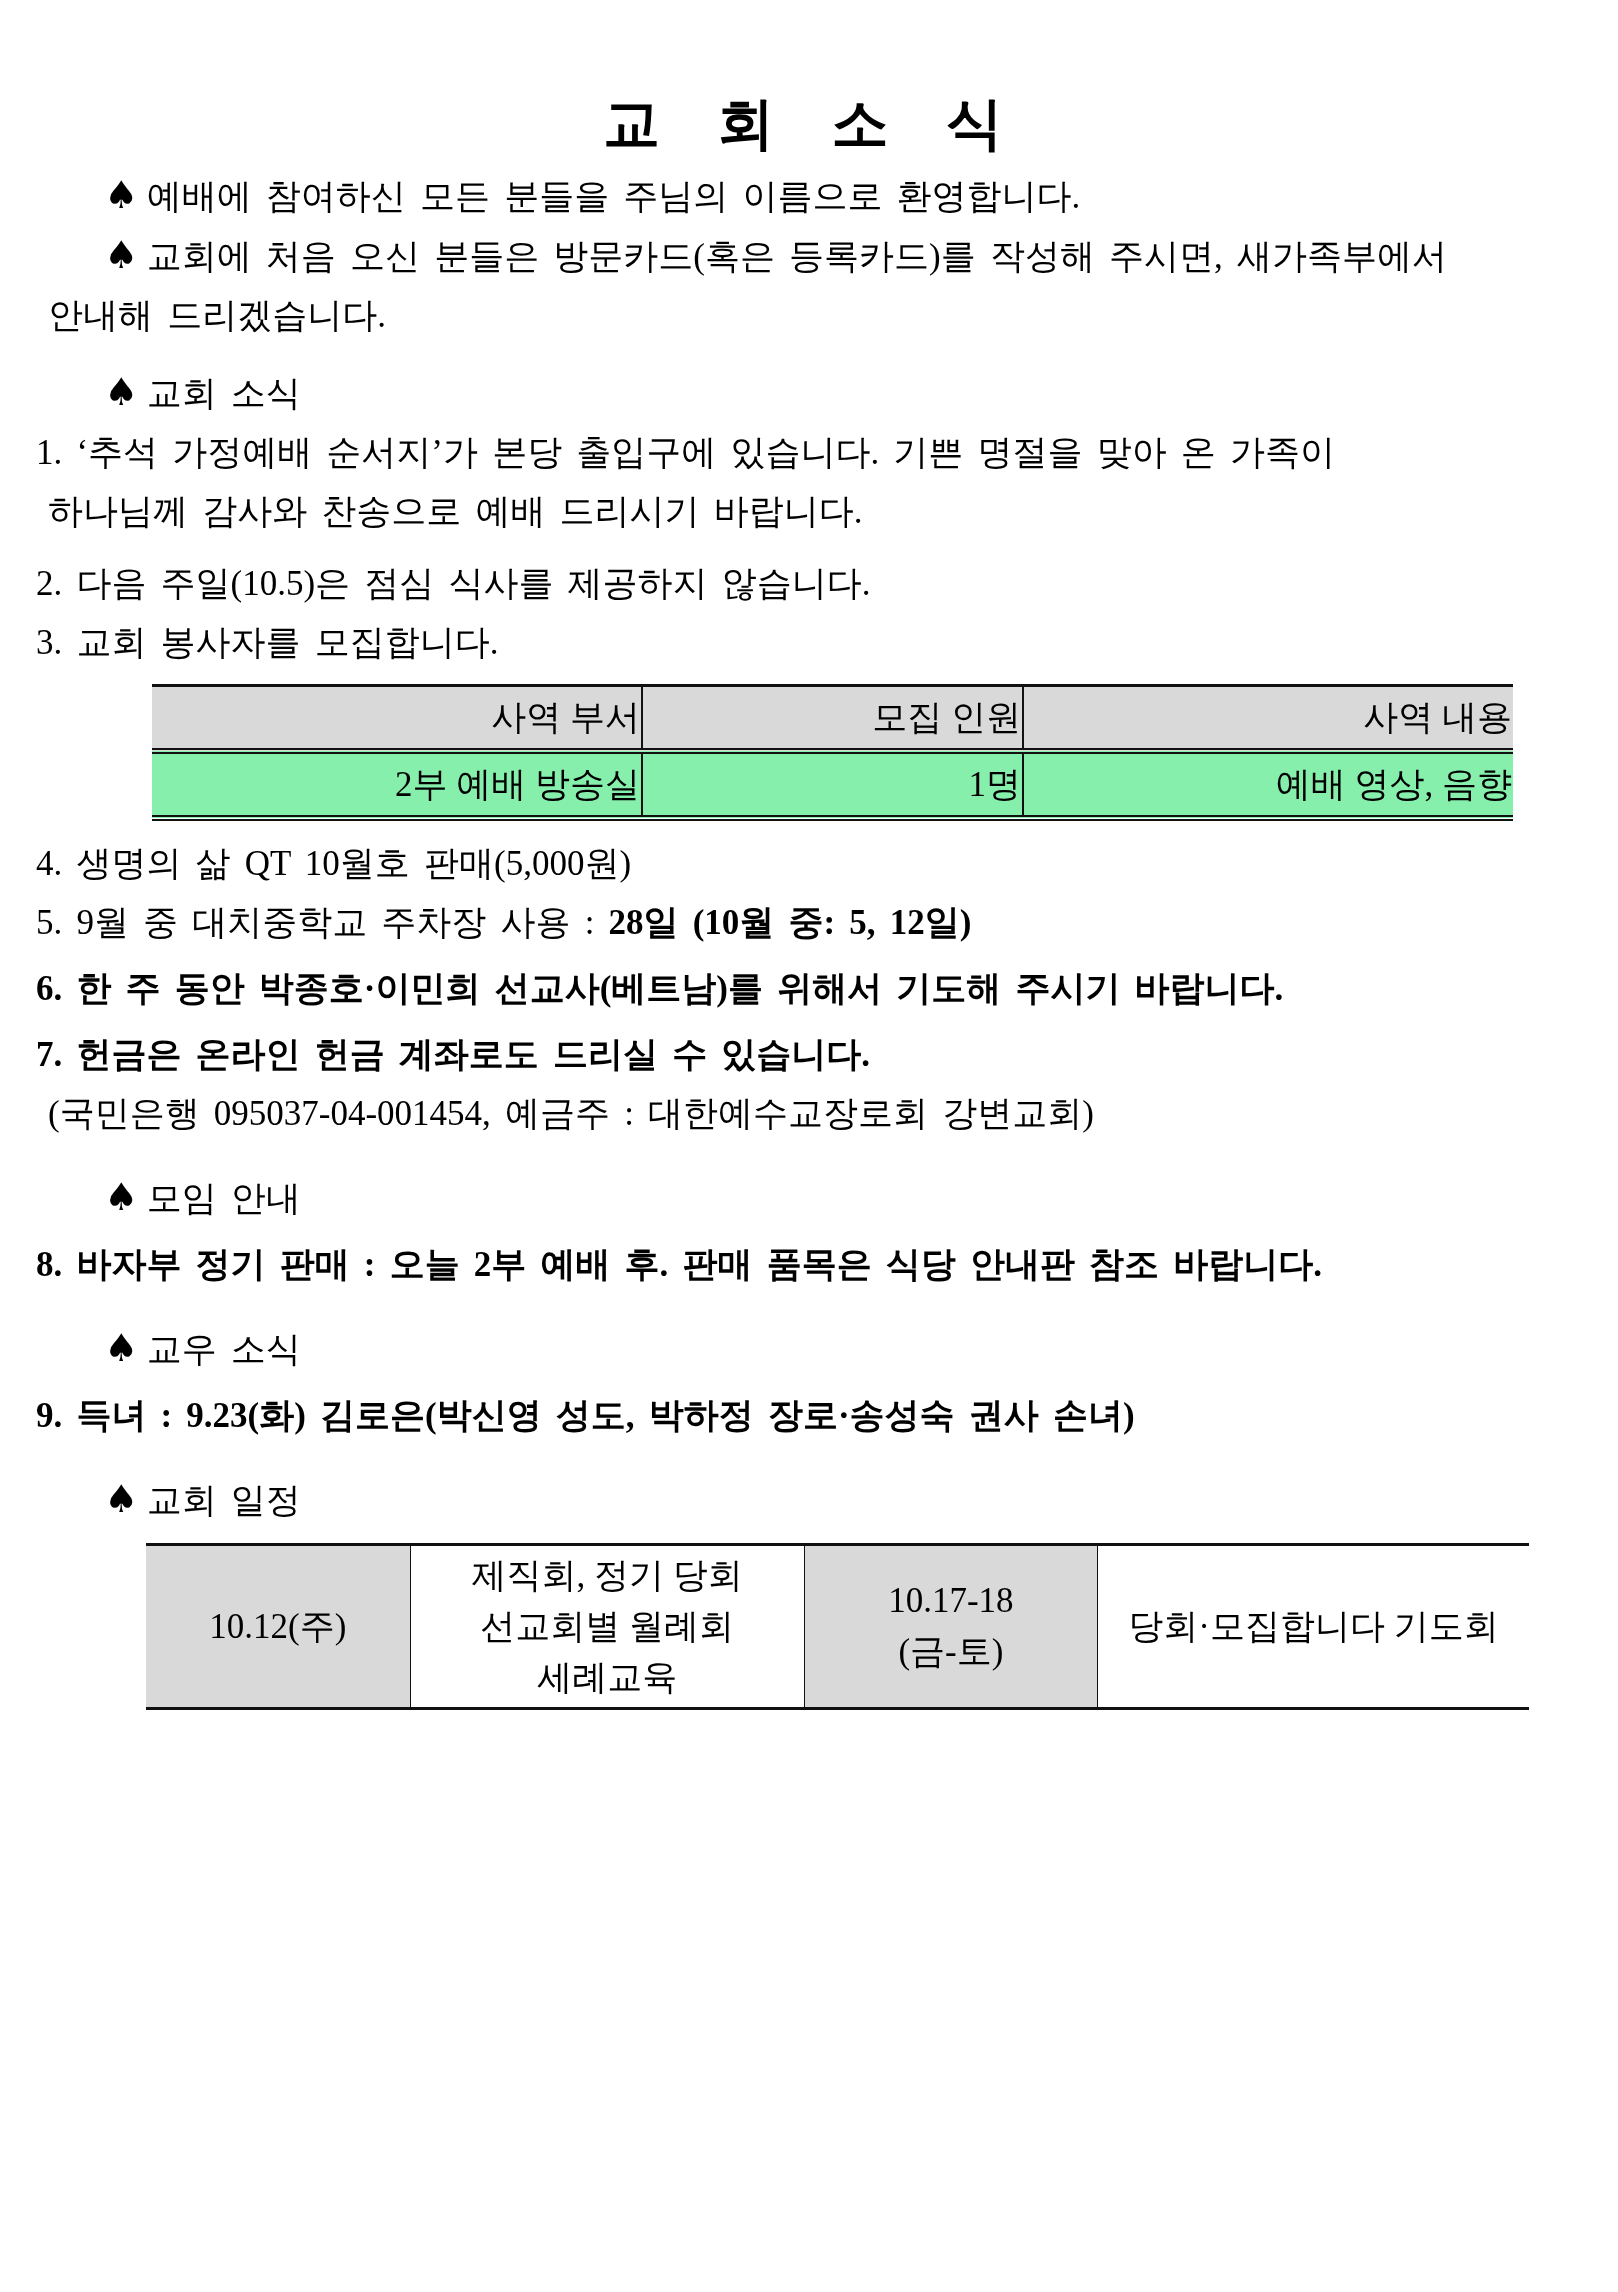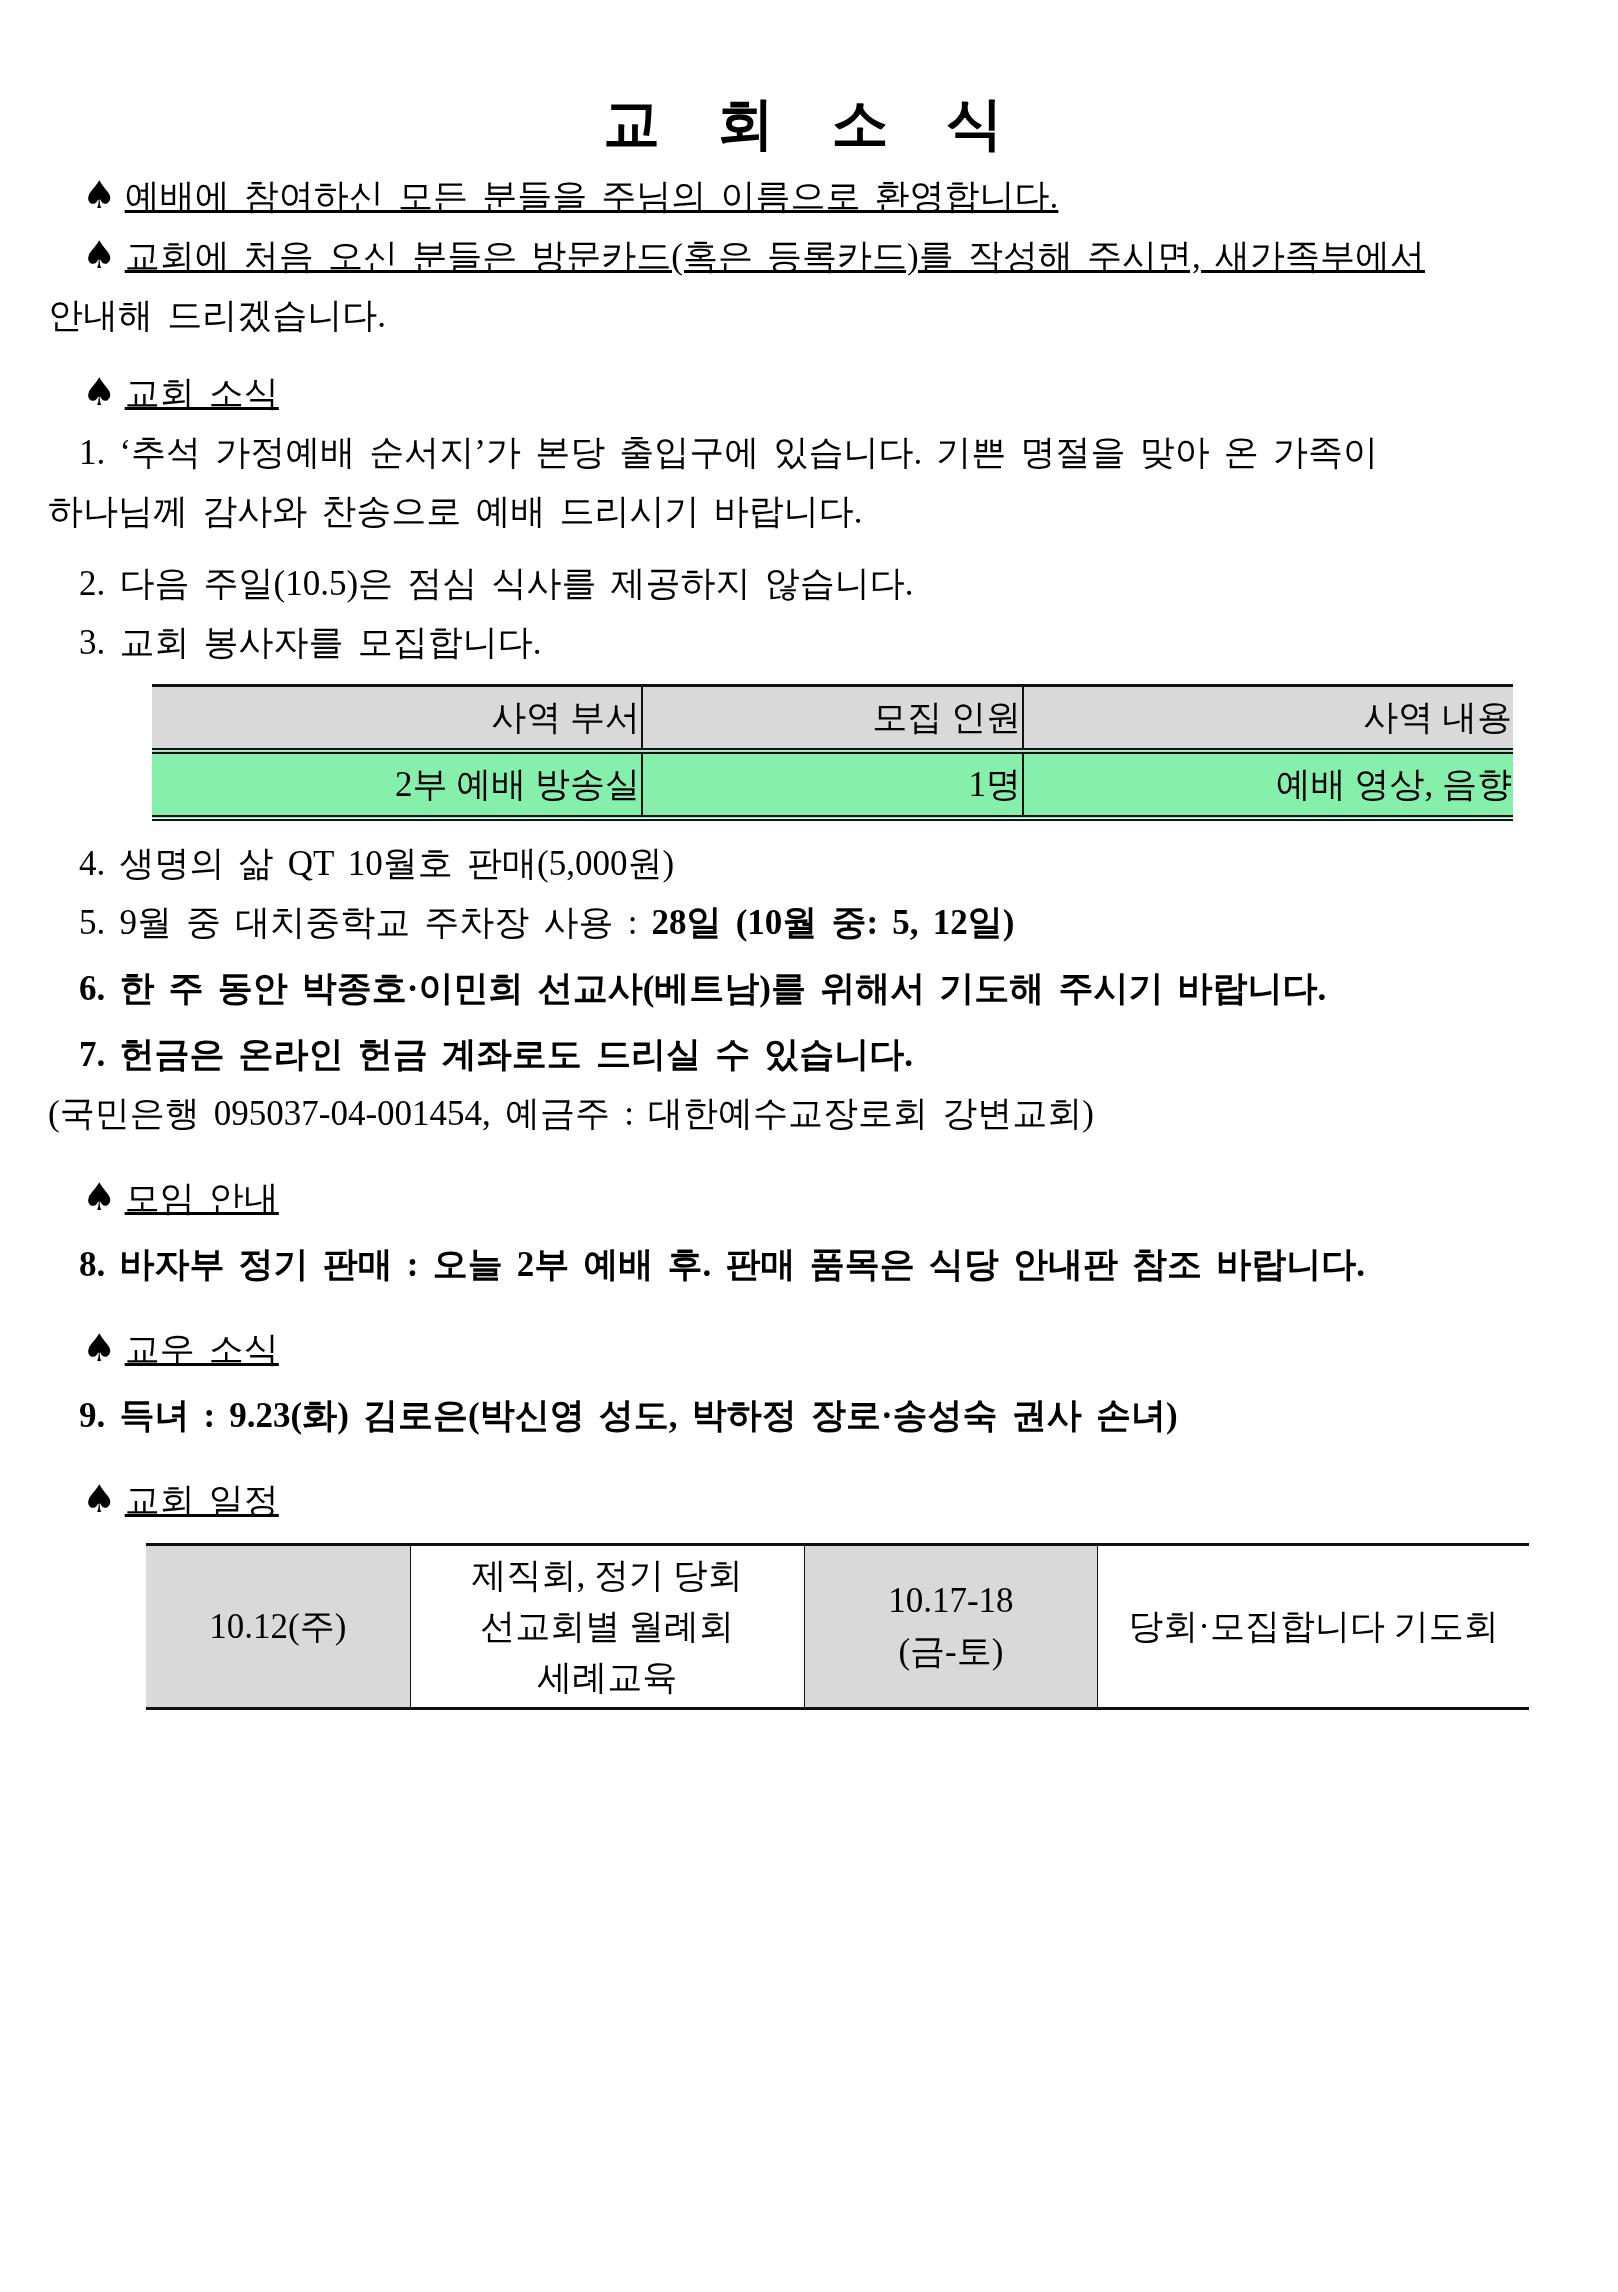--- a/index.html
+++ b/index.html
@@ -21,22 +21,22 @@
     letter-spacing:12.5px;
     word-spacing:18px;
   }
   .line {
     font-size:35px;
     line-height:59px;
     word-spacing:5.4px;
     white-space:nowrap;
   }
   
-  .b-line { padding-left:82px;text-decoration:underline; }       
-  .n-line { padding-left:79px; }       
+  .b-line { padding-left:104px; }       
+  .n-line { padding-left:36px; }       
   .c-line { padding-left:48px; }      
   .spade {
     display:inline-block;
     width:32px;
     margin-right:10.7px;
     font-family:"DejaVu Sans","Liberation Sans",sans-serif;
     font-size:38px;
   }
   .sec { margin-top:18px; }
   .sec-lg { margin-top:25px; }

